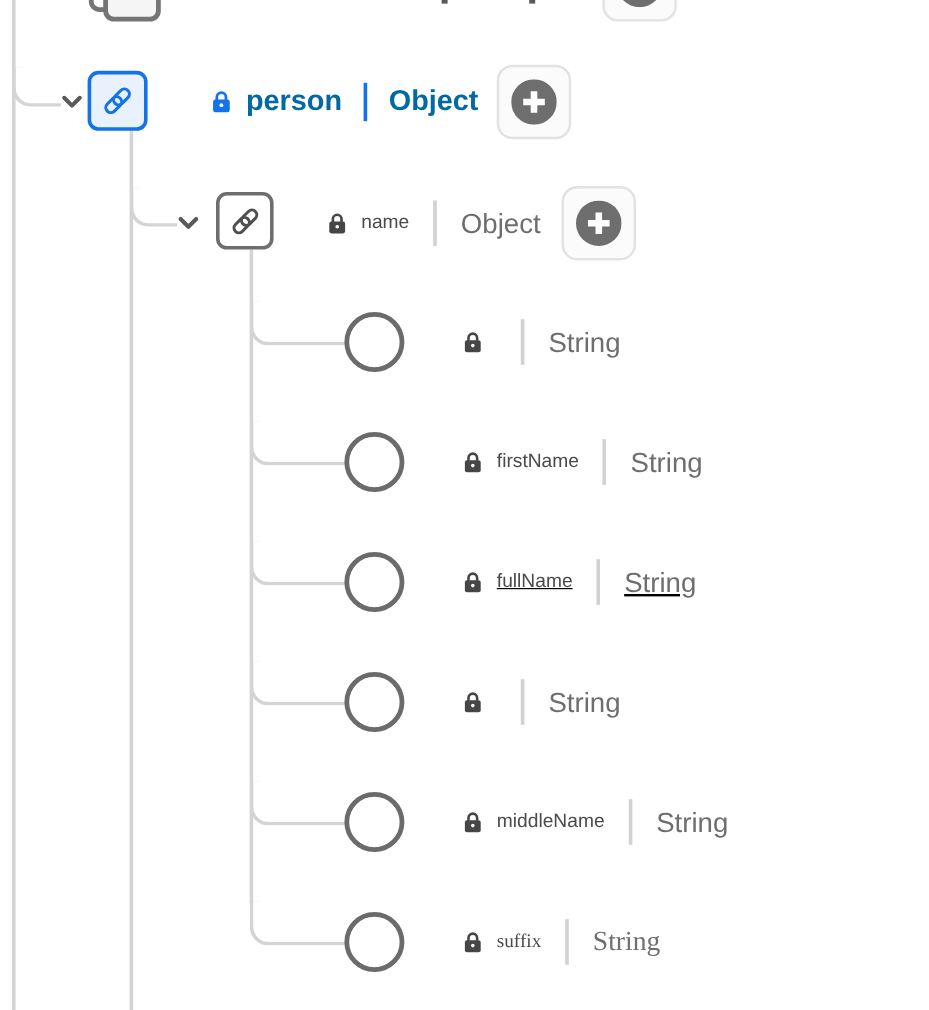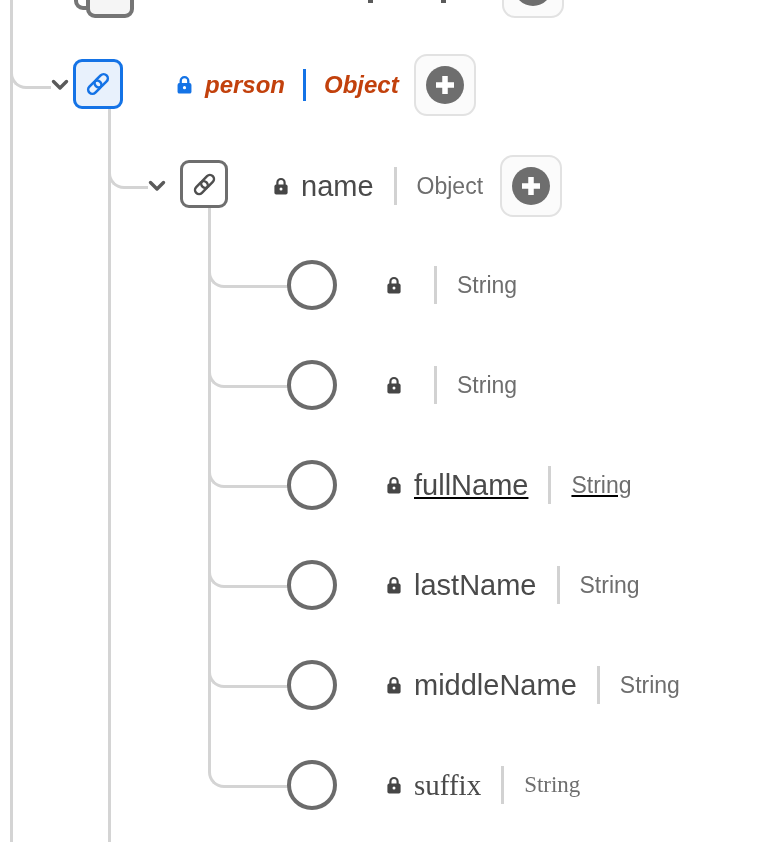--- a/index.html
+++ b/index.html
@@ -32,24 +32,24 @@
   
   .addbtn{
     position:absolute;width:62px;height:62px;box-sizing:border-box;
     border:2px solid #e2e2e2;border-radius:13px;background:#fbfbfb;
     display:flex;align-items:center;justify-content:center;cursor:pointer;
   }
   
   .noderow{
     position:absolute;display:flex;align-items:center;height:56px;
   }
-  .label-dark{font-size:29px;color:#4a4a4a;}
+  .label-dark{font-size:16px;color:#4a4a4a;}
   .type-gray{font-size:23px;color:#6e6e6e;}
   .sep{width:3px;height:38px;background:#d2d2d2;margin:0 20px;}
-  .person-row .label-dark,.person-row .type-gray{color:#c2410c;font-weight:700;font-size:24px;font-style:italic;}
+  .person-row .label-dark,.person-row .type-gray{color:#0369a1;font-weight:700;font-size:24px;}
   .person-row .sep{background:#1473e6;height:32px;margin:0 18px;}
   .lockwrap{display:flex;margin-right:12px;}
   .chev{position:absolute;display:flex;}
   .descender{position:absolute;width:5px;height:3px;background:#5a5a5a;top:0;}
 </style>
 </head>
 <body>
 
 <div class="vline" style="left:10px;top:0;height:842px;"></div>
 <div class="branch" style="left:10px;top:56px;width:38px;height:30px;"></div>
@@ -164,20 +164,21 @@
   <span class="type-gray">String</span>
 </div>
 <div class="noderow" style="left:386px;top:357px;">
   <span class="lockwrap">
       <svg width="16" height="19" viewBox="0 0 16 19">
         <path d="M4.4 8V5.6a3.6 3.6 0 0 1 7.2 0V8" fill="none" stroke="#464646" stroke-width="2.2"></path>
         <rect x="1.4" y="7.6" width="13.2" height="10" rx="1.8" fill="#464646"></rect>
         <circle cx="8" cy="12" r="1.5" fill="#ffffff"></circle>
       </svg>
     </span>
+  <span class="label-dark">firstName</span>
   <span class="sep"></span>
   <span class="type-gray">String</span>
 </div>
 <div class="noderow" style="left:386px;top:457px;text-decoration:underline;">
   <span class="lockwrap">
       <svg width="16" height="19" viewBox="0 0 16 19">
         <path d="M4.4 8V5.6a3.6 3.6 0 0 1 7.2 0V8" fill="none" stroke="#464646" stroke-width="2.2"></path>
         <rect x="1.4" y="7.6" width="13.2" height="10" rx="1.8" fill="#464646"></rect>
         <circle cx="8" cy="12" r="1.5" fill="#ffffff"></circle>
       </svg>
@@ -187,21 +188,20 @@
   <span class="type-gray">String</span>
 </div>
 <div class="noderow" style="left:386px;top:557px;">
   <span class="lockwrap">
       <svg width="16" height="19" viewBox="0 0 16 19">
         <path d="M4.4 8V5.6a3.6 3.6 0 0 1 7.2 0V8" fill="none" stroke="#464646" stroke-width="2.2"></path>
         <rect x="1.4" y="7.6" width="13.2" height="10" rx="1.8" fill="#464646"></rect>
         <circle cx="8" cy="12" r="1.5" fill="#ffffff"></circle>
       </svg>
     </span>
-  <span class="label-dark">lastName</span>
   <span class="sep"></span>
   <span class="type-gray">String</span>
 </div>
 <div class="noderow" style="left:386px;top:657px;align-items:center;">
   <span class="lockwrap">
       <svg width="16" height="19" viewBox="0 0 16 19">
         <path d="M4.4 8V5.6a3.6 3.6 0 0 1 7.2 0V8" fill="none" stroke="#464646" stroke-width="2.2"></path>
         <rect x="1.4" y="7.6" width="13.2" height="10" rx="1.8" fill="#464646"></rect>
         <circle cx="8" cy="12" r="1.5" fill="#ffffff"></circle>
       </svg>

